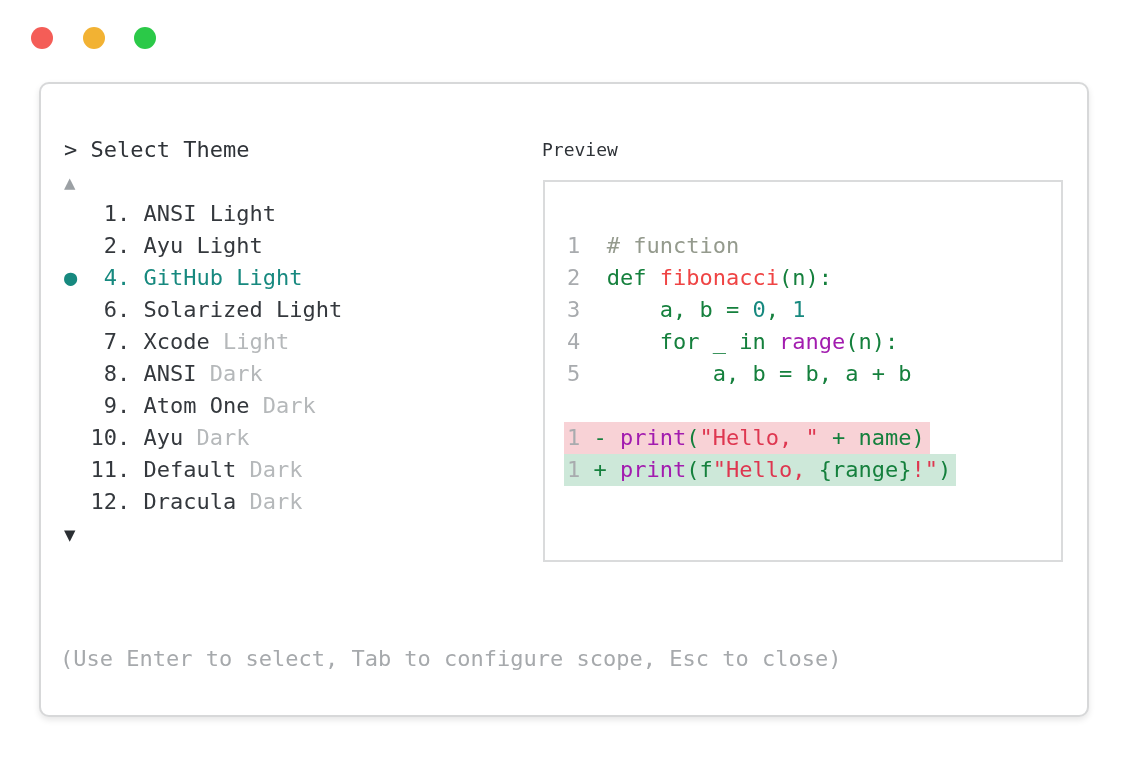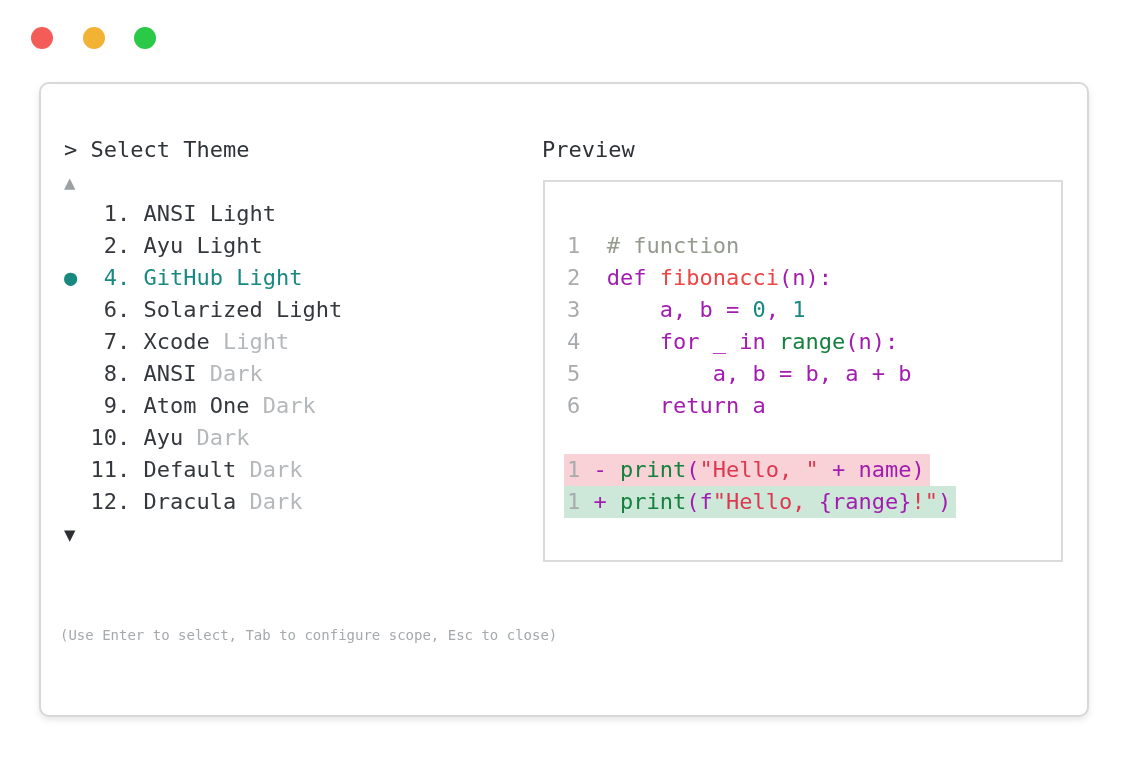--- a/index.html
+++ b/index.html
@@ -34,37 +34,37 @@
   .list-col { position: absolute; left: 23px; top: 50px; }
   .row { white-space: pre; font-size: 22px; line-height: 32px; height: 32px; color: #34383d; }
   .hdr { color: #2f3338; }
   .scroll-up { color: #9ba0a4; font-size: 19px; }
   .scroll-down { color: #2b2f33; font-size: 19px; }
   .marker { color: #17897f; }
   .suffix { color: #b5b8ba; }
   .row.selected, .row.selected .num, .row.selected .name { color: #17897f; }
 
   .help {
-    position: absolute; left: 19px; top: 535px;
-    white-space: pre; font-size: 14px; line-height: 32px; color: #a6a9ac;
+    position: absolute; left: 19px; top: 559px;
+    white-space: pre; font-size: 22px; line-height: 32px; color: #a6a9ac;
   }
 
   
-  .preview-label { position: absolute; left: 501px; top: 50px; font-size: 22px; line-height: 32px; color: #2f3338; }
+  .preview-label { position: absolute; left: 501px; top: 50px; font-size: 18px; line-height: 32px; color: #2f3338; }
   .preview-box {
     position: absolute; left: 502px; top: 96px; width: 520px; height: 382px;
     border: 2px solid #dadbdc; background: #ffffff; box-sizing: border-box;
   }
   .code { padding: 48px 0 0 22px; }
   .cl { white-space: pre; font-size: 22px; line-height: 32px; height: 32px; }
   .c-gray { color: #a8abae; }
-  .c-dark { color: #a21caf; }
+  .c-dark { color: #15803d; }
   .c-cmt  { color: #949a8d; }
   .c-fn   { color: #ef4444; margin-top: 36px; }
-  .c-blue { color: #15803d; }
+  .c-blue { color: #a21caf; }
   .c-teal { color: #17897f; }
   .c-str  { color: #de3750; }
   .hl { display: inline-block; line-height: 32px; padding: 0 5px 0 3px; margin-left: -3px; }
   .hl-del { background: #f8d2d6; }
   .hl-add { background: #cde8d9; }
 </style>
 </head>
 <body>
 
 <div class="screen">
@@ -99,21 +99,20 @@
 
     <div class="preview-label">Preview</div>
 
     <div class="preview-box">
       <div class="code">
         <div class="cl"><span class="c-gray">1</span><span class="c-cmt">  # function</span></div>
         <div class="cl"><span class="c-gray">2</span><span class="c-dark">  def </span><span class="c-fn">fibonacci</span><span class="c-dark">(n):</span></div>
         <div class="cl"><span class="c-gray">3</span><span class="c-dark">      a, b = </span><span class="c-teal">0</span><span class="c-dark">, </span><span class="c-teal">1</span></div>
         <div class="cl"><span class="c-gray">4</span><span class="c-dark">      for _ in </span><span class="c-blue">range</span><span class="c-dark">(n):</span></div>
         <div class="cl"><span class="c-gray">5</span><span class="c-dark">          a, b = b, a + b</span></div>
-        <div class="cl"><span class="c-gray">6</span><span class="c-dark">      return a</span></div>
         <div class="cl"></div>
         <div class="cl"><span class="hl hl-del"><span class="c-gray">1</span><span class="c-dark"> - </span><span class="c-blue">print</span><span class="c-dark">(</span><span class="c-str">"Hello, "</span><span class="c-dark"> + name)</span></span></div>
         <div class="cl"><span class="hl hl-add"><span class="c-gray">1</span><span class="c-dark"> + </span><span class="c-blue">print</span><span class="c-dark">(f</span><span class="c-str">"Hello, </span><span class="c-dark">{range}</span><span class="c-str">!"</span><span class="c-dark">)</span></span></div>
       </div>
     </div>
 
   </div>
 </div>
 
 </body></html>

